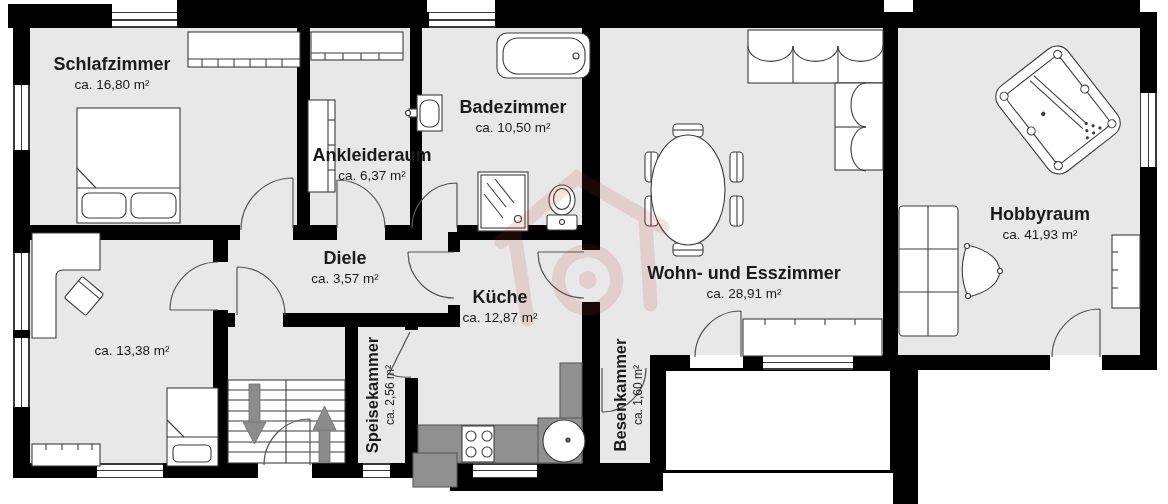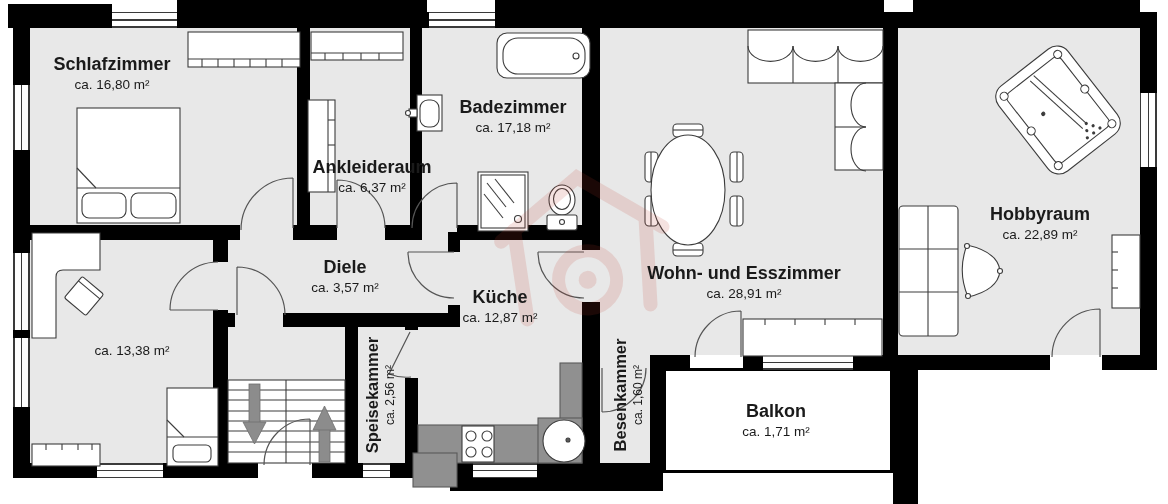--- a/index.html
+++ b/index.html
@@ -304,29 +304,29 @@
       <path d="M 64,-30 L 60,56"></path>
       <circle cx="0" cy="25" r="29" stroke-width="13"></circle>
       <circle cx="0" cy="25" r="9" fill="#c0392b" stroke="none"></circle>
     </g>
   </svg>
 
   <div class="lbl" style="left:112px;top:73px">
     <div class="nm">Schlafzimmer</div>
     <div class="ar">ca. 16,80 m²</div>
   </div>
-  <div class="lbl" style="left:372px;top:176px">
+  <div class="lbl" style="left:372px;top:164px">
     <div class="nm">Ankleideraum</div>
     <div class="ar">ca. 6,37 m²</div>
   </div>
   <div class="lbl" style="left:513px;top:116px">
     <div class="nm">Badezimmer</div>
-    <div class="ar">ca. 17,18 m²</div>
-  </div>
-  <div class="lbl" style="left:345px;top:276px">
+    <div class="ar">ca. 10,50 m²</div>
+  </div>
+  <div class="lbl" style="left:345px;top:267px">
     <div class="nm">Diele</div>
     <div class="ar">ca. 3,57 m²</div>
   </div>
   <div class="lbl" style="left:132px;top:350px">
     <div class="ar">ca. 13,38 m²</div>
   </div>
   <div class="lbl vert" style="left:380px;top:395px">
     <div class="nm">Speisekammer</div>
     <div class="ar">ca. 2,56 m²</div>
   </div>
@@ -335,22 +335,18 @@
     <div class="ar">ca. 12,87 m²</div>
   </div>
   <div class="lbl" style="left:744px;top:282px">
     <div class="nm">Wohn- und Esszimmer</div>
     <div class="ar">ca. 28,91 m²</div>
   </div>
   <div class="lbl vert" style="left:628px;top:395px">
     <div class="nm">Besenkammer</div>
     <div class="ar">ca. 1,60 m²</div>
   </div>
-  <div class="lbl" style="left:776px;top:420px">
-    <div class="nm">Balkon</div>
-    <div class="ar">ca. 1,71 m²</div>
-  </div>
   <div class="lbl" style="left:1040px;top:223px">
     <div class="nm">Hobbyraum</div>
-    <div class="ar">ca. 22,89 m²</div>
+    <div class="ar">ca. 41,93 m²</div>
   </div>
 
 </div>
 
 </body></html>

